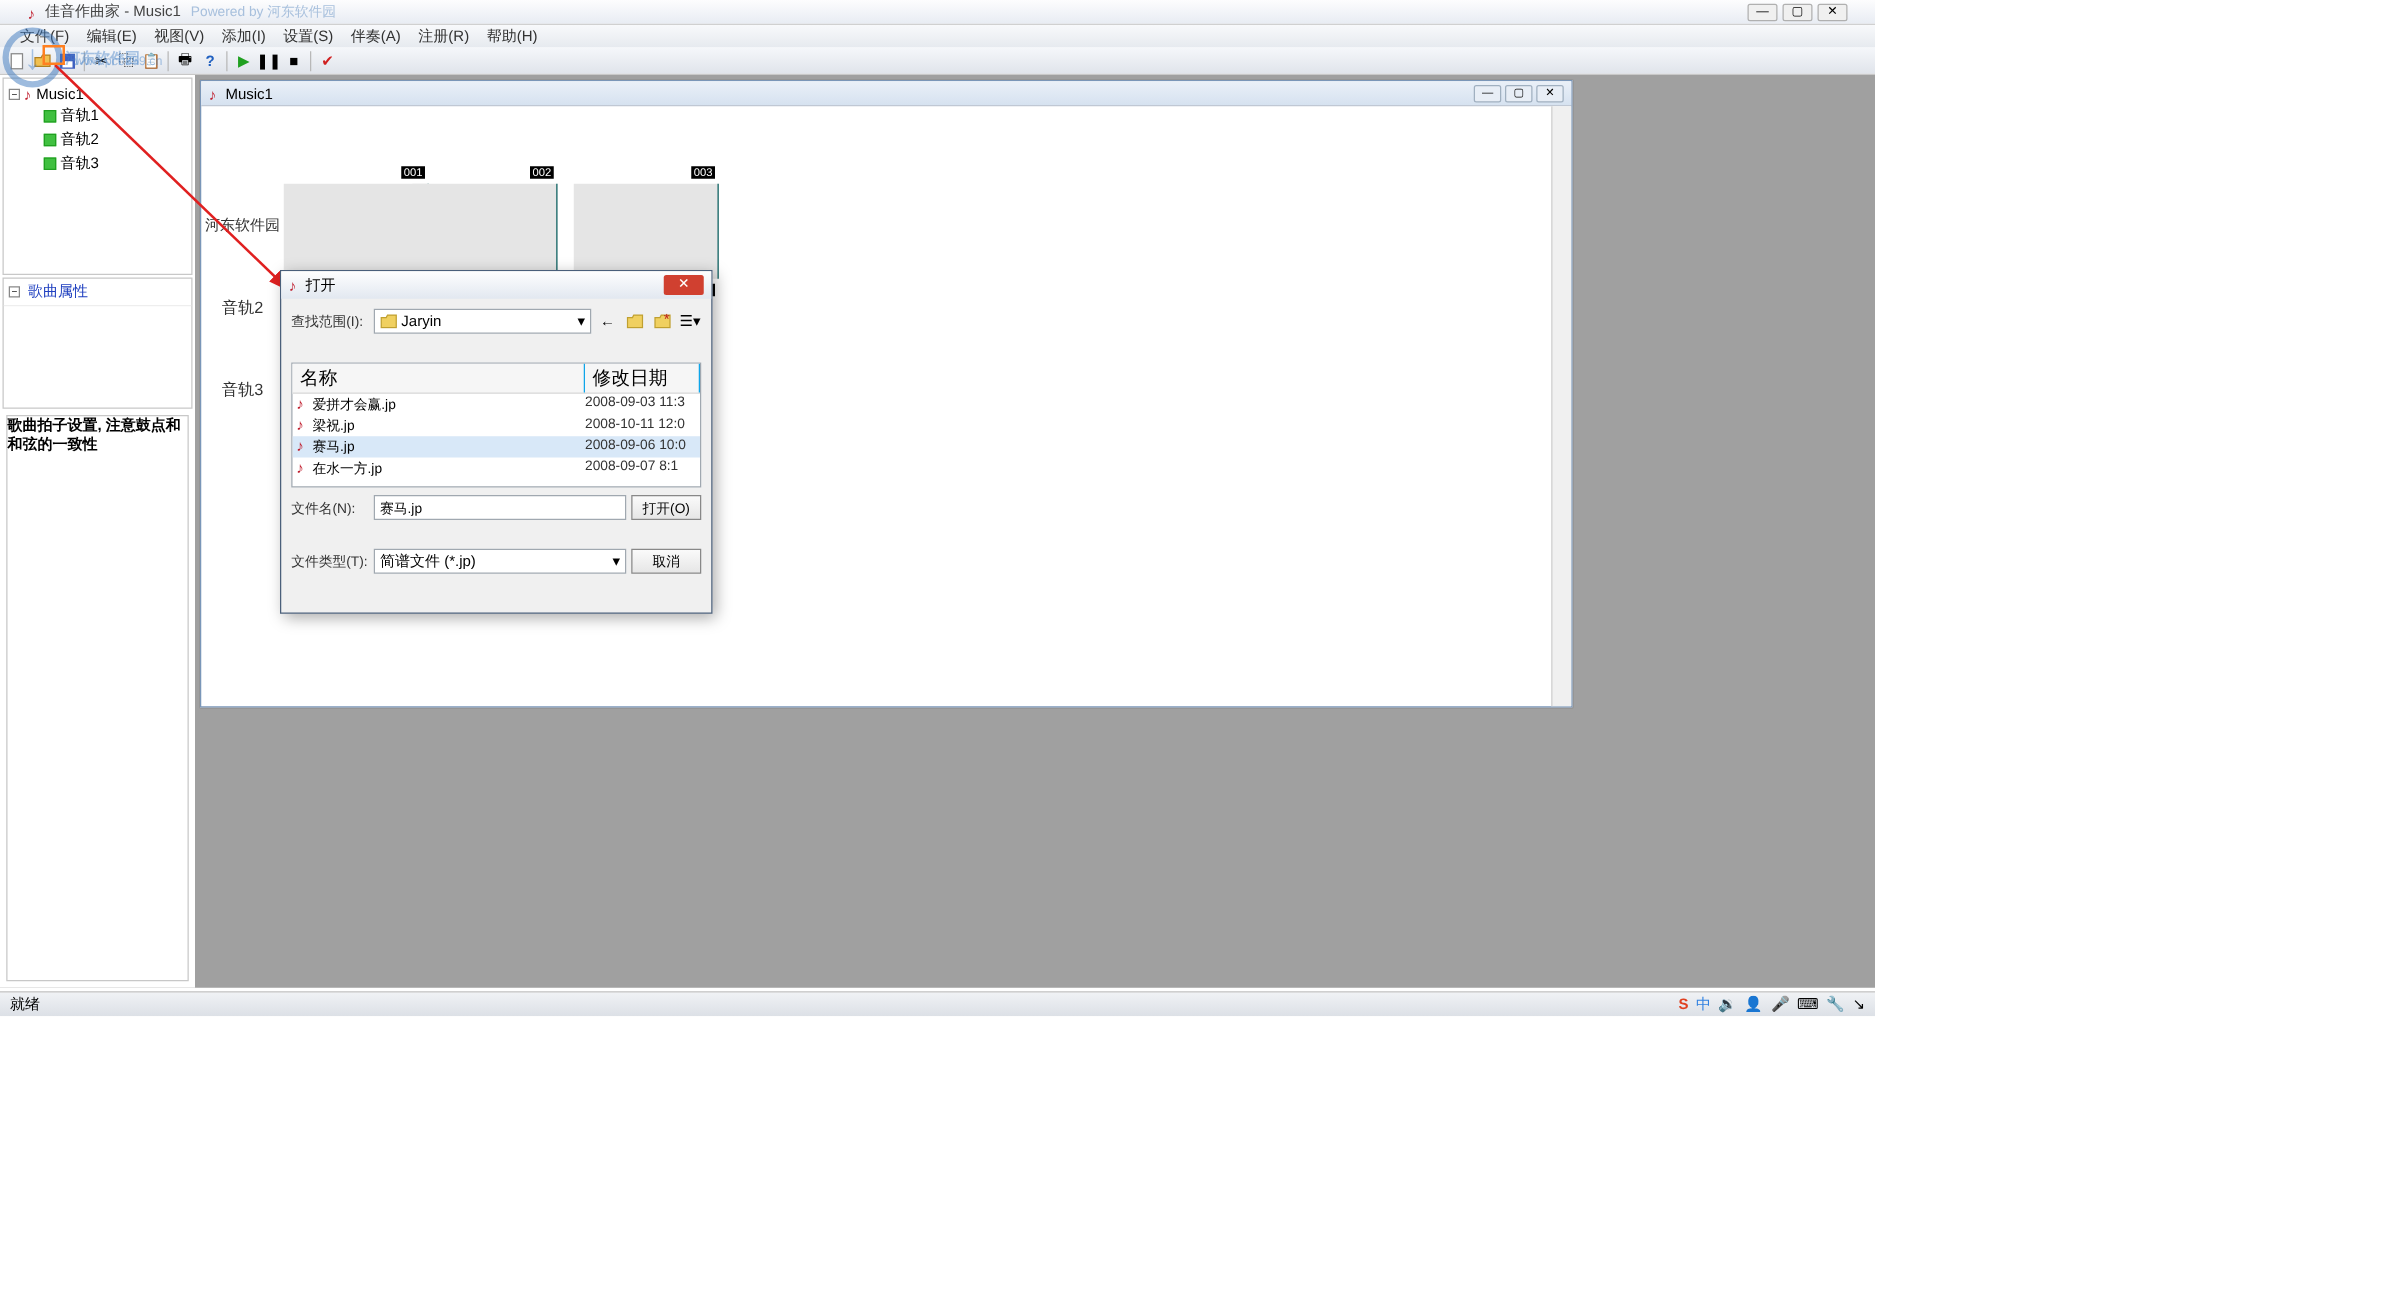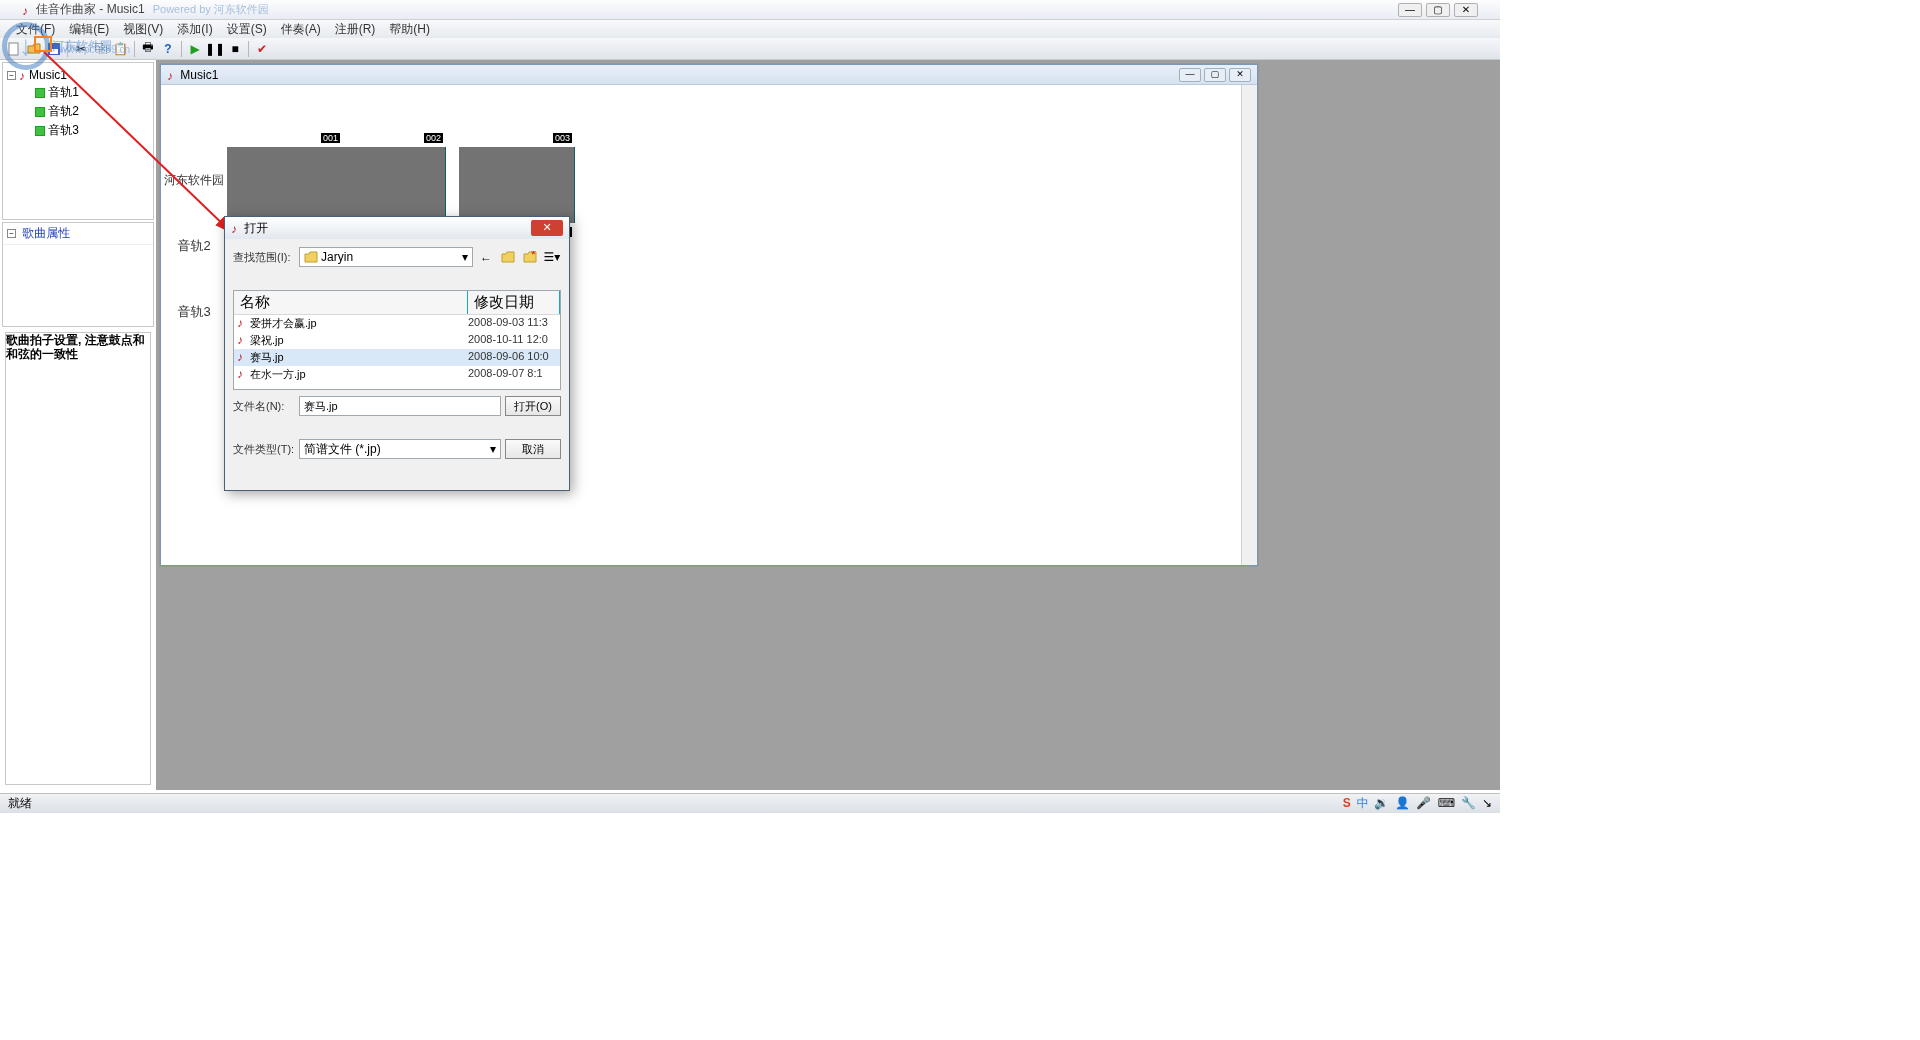--- a/index.html
+++ b/index.html
@@ -30,21 +30,21 @@
 .mdi-area{flex:1;background:#a0a0a0;position:relative;padding:4px}
 .doc-window{position:absolute;left:4px;top:4px;width:1098px;height:502px;background:#fff;border:1px solid #7a96b8;box-shadow:0 0 1px rgba(0,0,0,.3)}
 .doc-titlebar{height:20px;background:linear-gradient(#eaf0f8,#d6e2f0);display:flex;align-items:center;padding:0 6px;border-bottom:1px solid #c0c8d4}
 .doc-controls{margin-left:auto;display:flex;gap:3px}
 .doc-btn{width:22px;height:14px;border:1px solid #a0b0c0;border-radius:2px;background:#e8eef6;font-size:9px;text-align:center;cursor:pointer}
 .doc-body{position:relative;height:480px;overflow:auto}
 .track-area{padding-top:62px}
 .track{display:flex;align-items:stretch;height:66px}
 .track-label{width:66px;display:flex;align-items:center;justify-content:center;font-size:13px;color:#333}
 .track-content{flex:1;position:relative}
-.track-block{position:absolute;top:0;height:76px;background:#737373;border-right:1px solid #0a6060}
+.track-block{position:absolute;top:0;height:76px;background:#e5e5e5;border-right:1px solid #0a6060}
 .block-marker{position:absolute;top:-14px;font-size:9px;background:#000;color:#fff;padding:0 2px}
 .block-marker-b{position:absolute;bottom:-14px;font-size:9px;background:#000;color:#fff;padding:0 2px}
 .vscroll{position:absolute;right:0;top:20px;bottom:0;width:16px;background:#f0f0f0;border-left:1px solid #d0d0d0}
 .statusbar{position:absolute;bottom:0;left:0;right:0;height:20px;background:linear-gradient(#f0f2f5,#dce0e6);border-top:1px solid #c0c0c0;padding:2px 8px;display:flex;align-items:center}
 .tray{position:absolute;bottom:0;right:0;height:20px;display:flex;align-items:center;gap:6px;padding:0 8px}
 
 .dialog{position:absolute;left:224px;top:216px;width:346px;background:#f0f0f0;border:1px solid #4a5f7a;box-shadow:3px 3px 12px rgba(0,0,0,.35);z-index:100}
 .dlg-titlebar{height:22px;background:linear-gradient(#fefefe,#e2e8f0);display:flex;align-items:center;padding:0 6px}
 .dlg-close{margin-left:auto;width:32px;height:16px;background:#d04030;border-radius:2px;color:#fff;text-align:center;line-height:14px;font-size:11px;cursor:pointer}
 .dlg-body{padding:8px}

